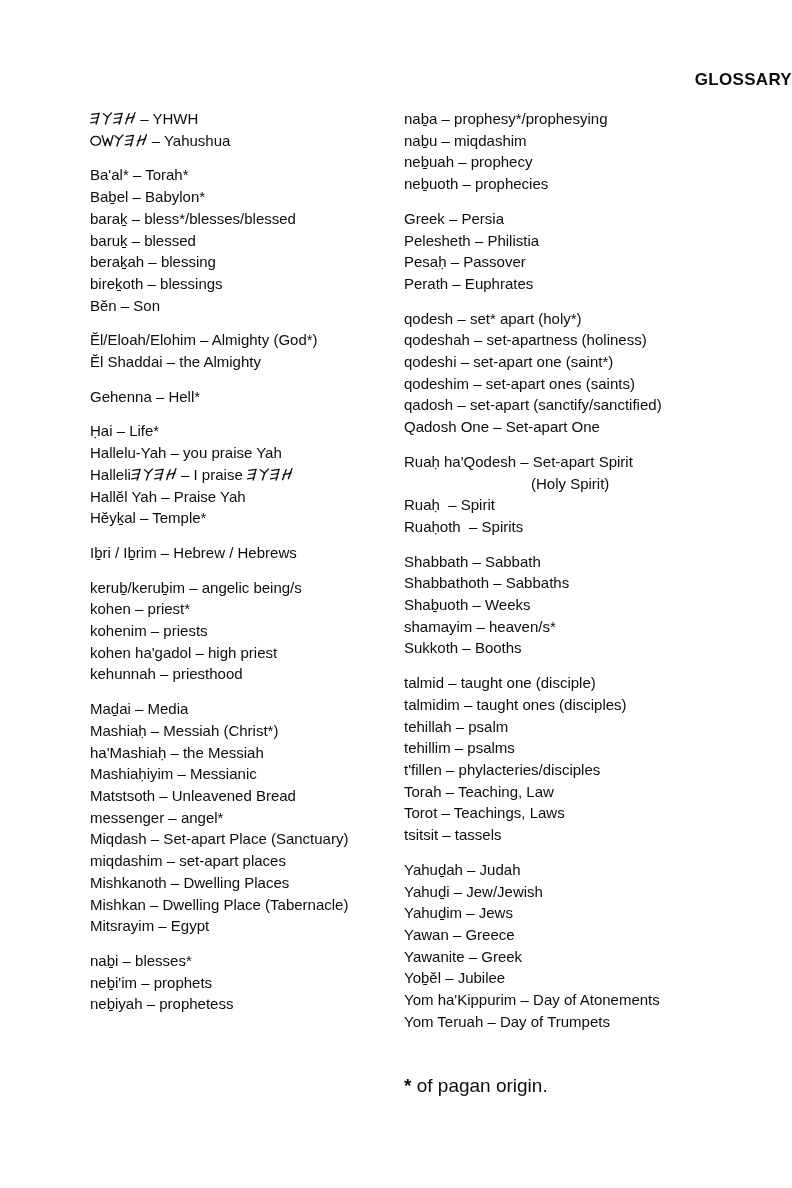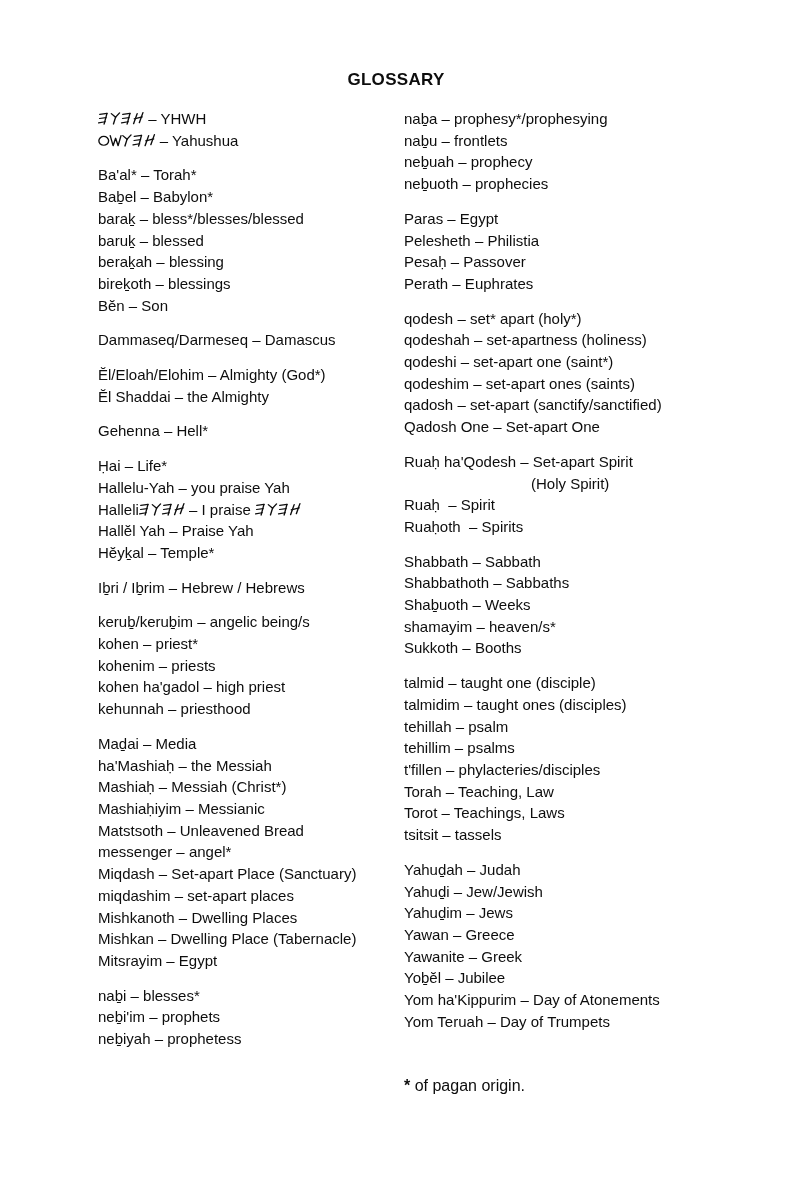--- a/index.html
+++ b/index.html
@@ -14,31 +14,31 @@
     background: #ffffff;
     font-family: "Liberation Sans", "DejaVu Sans", sans-serif;
     color: #0d0d0d;
     overflow: hidden;
   }
   .page-title {
     position: absolute;
     top: 70px;
     left: 0;
     right: 0;
-    text-align: center;
+    text-align: right;
     font-size: 17px;
     font-weight: bold;
     line-height: 20px;
     letter-spacing: 0.3px;
   }
   .col {
     position: absolute;
     top: 108px;
   }
-  .col-left  { left: 98px;  width: 314px; }
+  .col-left  { left: 90px;  width: 314px; }
   .col-right { left: 404px; width: 382px; }
   .group { margin-bottom: 13px; }
   .line {
     font-size: 15px;
     line-height: 21.7px;
     white-space: pre;
   }
   .line.indent { padding-left: 127px; }
   .paleo {
     display: inline-block;
@@ -47,21 +47,21 @@
   }
   .paleo path, .paleo circle {
     fill: none;
     stroke: #0d0d0d;
     stroke-width: 1.9;
     stroke-linecap: round;
     stroke-linejoin: round;
   }
   .footnote {
     margin-top: 43px;
-    font-size: 16px;
+    font-size: 19px;
     line-height: 21.7px;
     white-space: pre;
   }
   .footnote .star { font-weight: bold; }
 </style>
 </head>
 <body>
 
 <div class="page">
   <div class="page-title">GLOSSARY</div>
@@ -122,23 +122,20 @@
       <div class="group">
         <div class="line"><span>Ba'al* – Torah*</span></div>
         <div class="line"><span>Baḇel – Babylon*</span></div>
         <div class="line"><span>baraḵ – bless*/blesses/blessed</span></div>
         <div class="line"><span>baruḵ – blessed</span></div>
         <div class="line"><span>beraḵah – blessing</span></div>
         <div class="line"><span>bireḵoth – blessings</span></div>
         <div class="line"><span>Bĕn – Son</span></div>
       </div>
       <div class="group">
-        <div class="line"><span>Dammaseq/Darmeseq – Damascus</span></div>
-      </div>
-      <div class="group">
         <div class="line"><span>Ĕl/Eloah/Elohim – Almighty (God*)</span></div>
         <div class="line"><span>Ĕl Shaddai – the Almighty</span></div>
       </div>
       <div class="group">
         <div class="line"><span>Gehenna – Hell*</span></div>
       </div>
       <div class="group">
         <div class="line"><span>Ḥai – Life*</span></div>
         <div class="line"><span>Hallelu-Yah – you praise Yah</span></div>
         <div class="line"><span>Halleli</span><svg viewBox="0 0 64 20" width="46" height="13" preserveAspectRatio="none" class="paleo">
@@ -196,48 +193,48 @@
       </div>
       <div class="group">
         <div class="line"><span>keruḇ/keruḇim – angelic being/s</span></div>
         <div class="line"><span>kohen – priest*</span></div>
         <div class="line"><span>kohenim – priests</span></div>
         <div class="line"><span>kohen ha'gadol – high priest</span></div>
         <div class="line"><span>kehunnah – priesthood</span></div>
       </div>
       <div class="group">
         <div class="line"><span>Maḏai – Media</span></div>
+        <div class="line"><span>Mashiaḥ – Messiah (Christ*)</span></div>
         <div class="line"><span>ha'Mashiaḥ – the Messiah</span></div>
-        <div class="line"><span>Mashiaḥ – Messiah (Christ*)</span></div>
         <div class="line"><span>Mashiaḥiyim – Messianic</span></div>
         <div class="line"><span>Matstsoth – Unleavened Bread</span></div>
         <div class="line"><span>messenger – angel*</span></div>
         <div class="line"><span>Miqdash – Set-apart Place (Sanctuary)</span></div>
         <div class="line"><span>miqdashim – set-apart places</span></div>
         <div class="line"><span>Mishkanoth – Dwelling Places</span></div>
         <div class="line"><span>Mishkan – Dwelling Place (Tabernacle)</span></div>
         <div class="line"><span>Mitsrayim – Egypt</span></div>
       </div>
       <div class="group">
         <div class="line"><span>naḇi – blesses*</span></div>
         <div class="line"><span>neḇi'im – prophets</span></div>
         <div class="line"><span>neḇiyah – prophetess</span></div>
       </div>
     </div>
 
   <div class="col col-right" id="col-right">
 
   <div class="group">
         <div class="line"><span>naḇa – prophesy*/prophesying</span></div>
-        <div class="line"><span>naḇu – frontlets</span></div>
+        <div class="line"><span>naḇu – miqdashim</span></div>
         <div class="line"><span>neḇuah – prophecy</span></div>
         <div class="line"><span>neḇuoth – prophecies</span></div>
       </div>
       <div class="group">
-        <div class="line"><span>Paras – Egypt</span></div>
+        <div class="line"><span>Greek – Persia</span></div>
         <div class="line"><span>Pelesheth – Philistia</span></div>
         <div class="line"><span>Pesaḥ – Passover</span></div>
         <div class="line"><span>Perath – Euphrates</span></div>
       </div>
       <div class="group">
         <div class="line"><span>qodesh – set* apart (holy*)</span></div>
         <div class="line"><span>qodeshah – set-apartness (holiness)</span></div>
         <div class="line"><span>qodeshi – set-apart one (saint*)</span></div>
         <div class="line"><span>qodeshim – set-apart ones (saints)</span></div>
         <div class="line"><span>qadosh – set-apart (sanctify/sanctified)</span></div>

